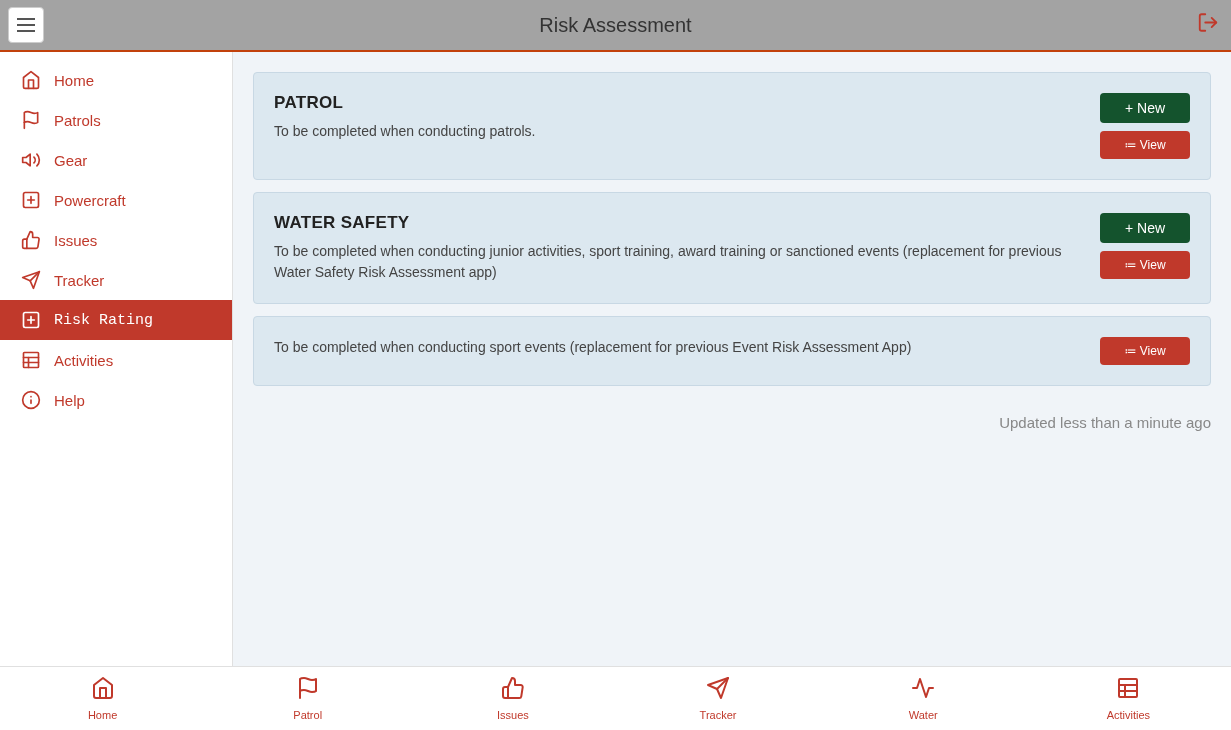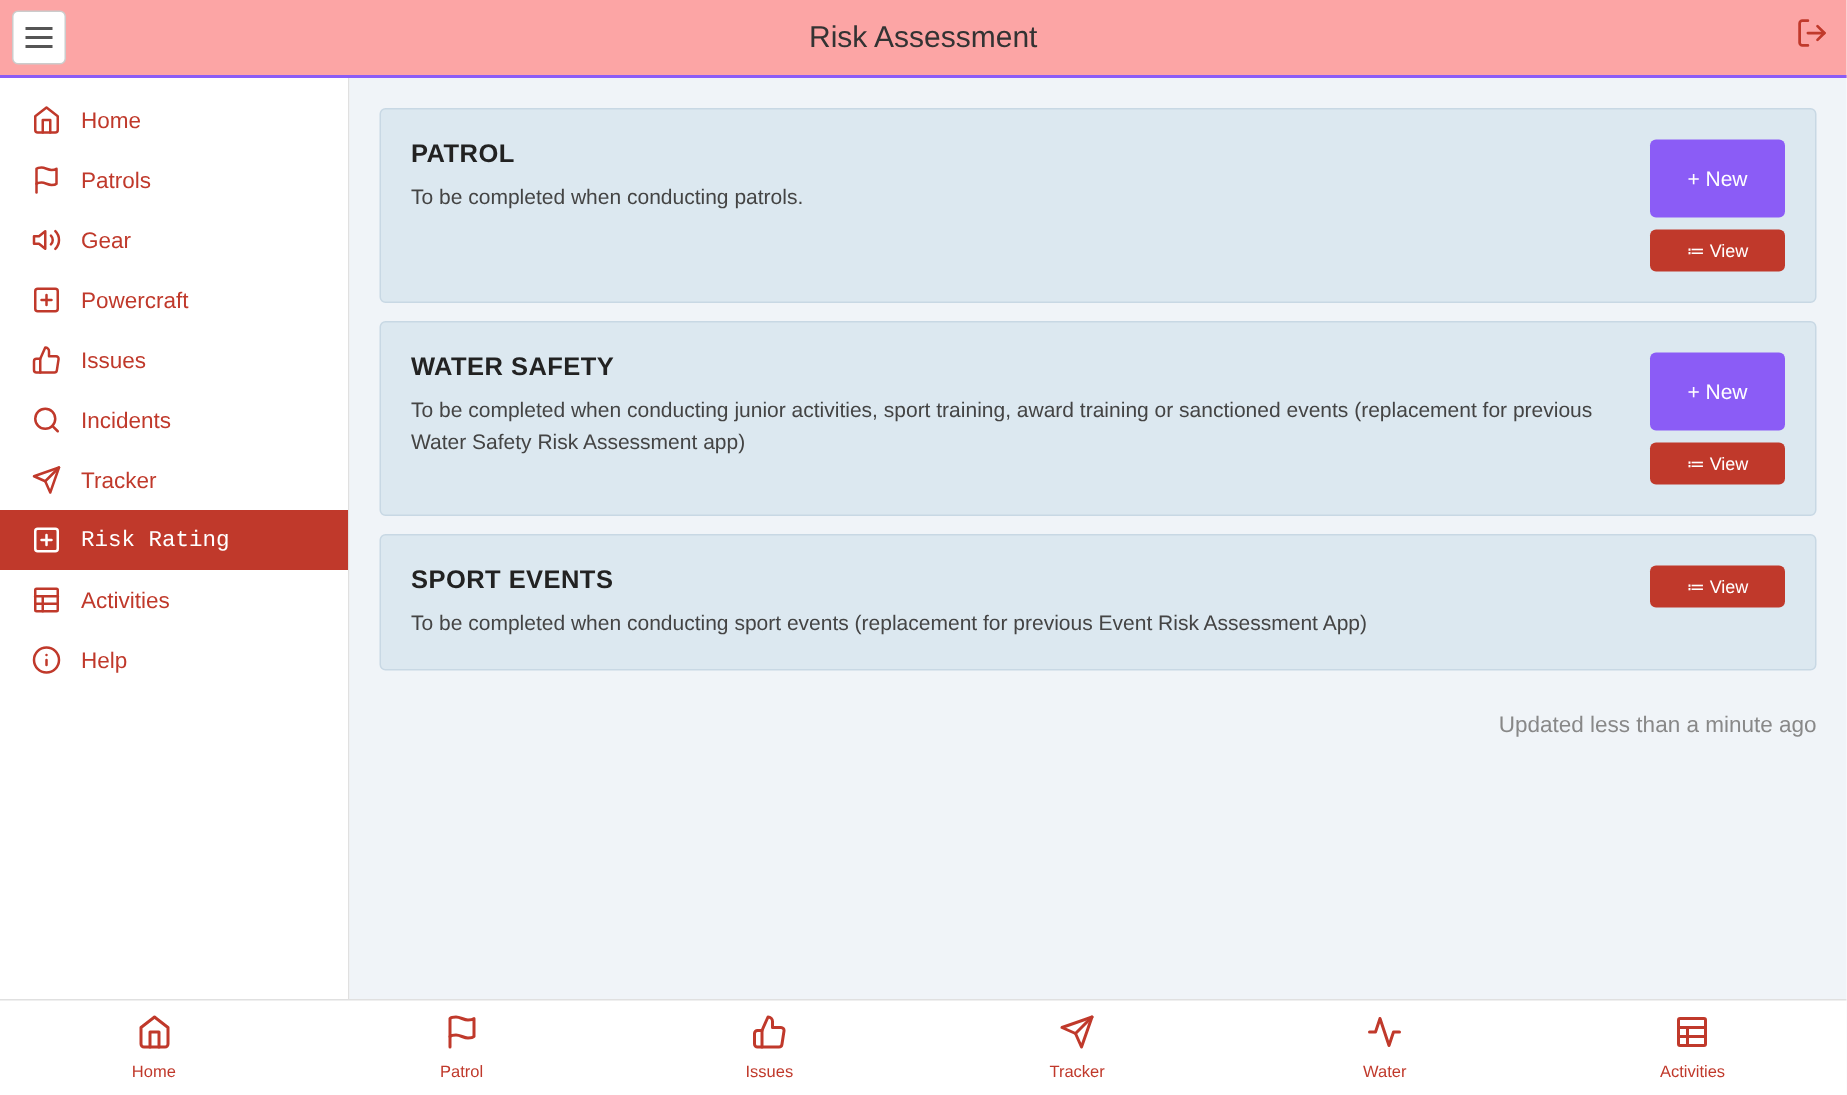--- a/index.html
+++ b/index.html
@@ -1,22 +1,22 @@
 <!DOCTYPE html>
 <html><head>
   <meta charset="utf-8">
   <style>
     * { box-sizing: border-box; margin: 0; padding: 0; }
     body { font-family: 'Segoe UI', Arial, sans-serif; width: 1231px; height: 730px; overflow: hidden; background: #fff; display: flex; flex-direction: column; }
 
     
     .header {
       display: flex; align-items: center; justify-content: center;
-      height: 52px; border-bottom: 2px solid #8b5cf6; position: relative;
-      background: #fca5a5; flex-shrink: 0;
+      height: 52px; border-bottom: 2px solid #c2410c; position: relative;
+      background: #a3a3a3; flex-shrink: 0;
     }
     .header-title { font-size: 20px; color: #333; font-weight: 400; }
     .header-menu-btn {
       position: absolute; left: 8px; top: 50%; transform: translateY(-50%);
       width: 36px; height: 36px; border: 1.5px solid #ccc; background: #fff;
       cursor: pointer; display: flex; align-items: center; justify-content: center;
       border-radius: 4px;
     }
     .header-logout-btn {
       position: absolute; right: 12px; top: 50%; transform: translateY(-50%);
@@ -55,22 +55,22 @@
     .card {
       background: #dce8f0; border: 1px solid #c8d8e4; border-radius: 4px;
       padding: 20px 20px; display: flex; justify-content: space-between; align-items: flex-start;
     }
     .card-body { flex: 1; }
     .card-title { font-size: 17px; font-weight: 700; color: #222; margin-bottom: 8px; letter-spacing: 0.3px; }
     .card-desc { font-size: 14px; color: #444; line-height: 1.5; max-width: 820px; }
     .card-actions { display: flex; flex-direction: column; gap: 8px; margin-left: 16px; }
 
     .btn-new {
-      background: #8b5cf6; color: #fff; border: none; border-radius: 4px;
-      padding: 18px 18px; cursor: pointer; font-size: 14px; white-space: nowrap;
+      background: #14532d; color: #fff; border: none; border-radius: 4px;
+      padding: 7px 18px; cursor: pointer; font-size: 14px; white-space: nowrap;
       display: flex; align-items: center; gap: 6px; min-width: 90px; justify-content: center;
     }
     .btn-view {
       background: #c0392b; color: #fff; border: none; border-radius: 4px;
       padding: 7px 18px; cursor: pointer; font-size: 12px; white-space: nowrap;
       display: flex; align-items: center; gap: 6px; min-width: 90px; justify-content: center;
     }
 
     .updated-text {
       text-align: right; color: #888; font-size: 15px; margin-top: 16px;
@@ -162,29 +162,20 @@
           <svg width="20" height="20" viewBox="0 0 24 24" fill="none" stroke="currentColor" stroke-width="2" stroke-linecap="round" stroke-linejoin="round">
             <path d="M14 9V5a3 3 0 0 0-3-3l-4 9v11h11.28a2 2 0 0 0 2-1.7l1.38-9a2 2 0 0 0-2-2.3H14z"></path>
             <path d="M7 22H4a2 2 0 0 1-2-2v-7a2 2 0 0 1 2-2h3"></path>
           </svg>
         </span>
     <span class="label">Issues</span>
   </div>
       <div class="sidebar-item">
     <span class="icon">
           <svg width="20" height="20" viewBox="0 0 24 24" fill="none" stroke="currentColor" stroke-width="2" stroke-linecap="round" stroke-linejoin="round">
-            <circle cx="11" cy="11" r="8"></circle>
-            <line x1="21" y1="21" x2="16.65" y2="16.65"></line>
-          </svg>
-        </span>
-    <span class="label">Incidents</span>
-  </div>
-      <div class="sidebar-item">
-    <span class="icon">
-          <svg width="20" height="20" viewBox="0 0 24 24" fill="none" stroke="currentColor" stroke-width="2" stroke-linecap="round" stroke-linejoin="round">
             <line x1="22" y1="2" x2="11" y2="13"></line>
             <polygon points="22 2 15 22 11 13 2 9 22 2"></polygon>
           </svg>
         </span>
     <span class="label">Tracker</span>
   </div>
       <div class="sidebar-item active">
     <span class="icon">
           <svg width="20" height="20" viewBox="0 0 24 24" fill="none" stroke="currentColor" stroke-width="2" stroke-linecap="round" stroke-linejoin="round">
             <rect x="3" y="3" width="18" height="18" rx="2"></rect>
@@ -234,21 +225,20 @@
       <div class="card-title">WATER SAFETY</div>
       <div class="card-desc">To be completed when conducting junior activities, sport training, award training or sanctioned events (replacement for previous Water Safety Risk Assessment app)</div>
     </div>
     <div class="card-actions">
       <button class="btn-new">+ New</button>
           <button class="btn-view">≔ View</button>
     </div>
   </div>
       <div class="card">
     <div class="card-body">
-      <div class="card-title">SPORT EVENTS</div>
       <div class="card-desc">To be completed when conducting sport events (replacement for previous Event Risk Assessment App)</div>
     </div>
     <div class="card-actions">
       <button class="btn-view">≔ View</button>
     </div>
   </div>
       <div class="updated-text">Updated less than a minute ago</div>
     </div>
 
 </div>

